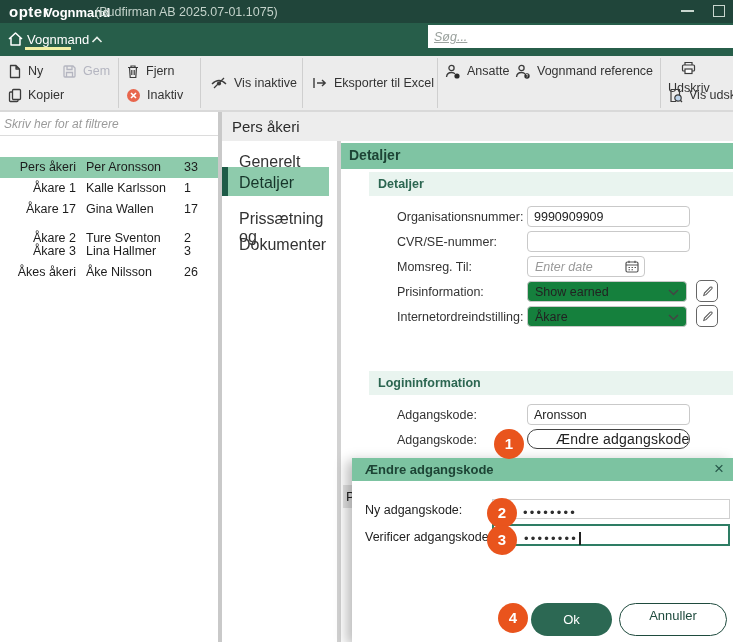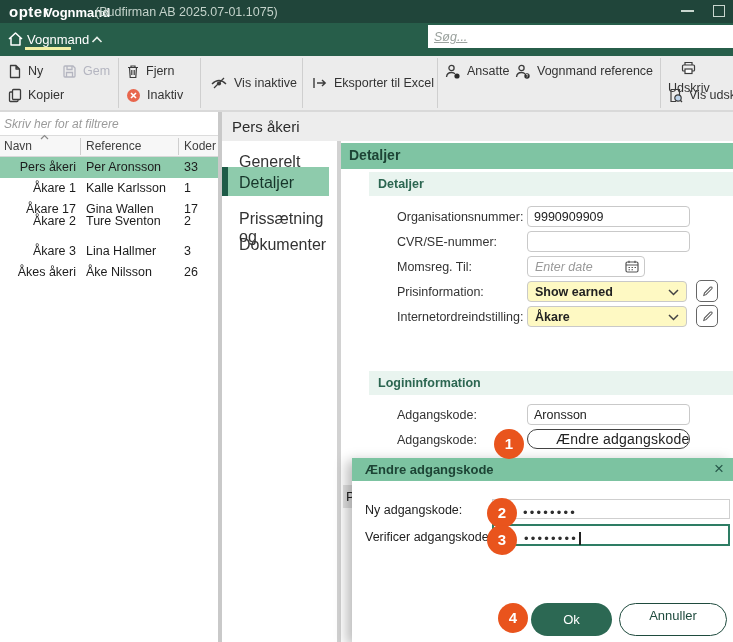--- a/index.html
+++ b/index.html
@@ -60,21 +60,21 @@
   .frow { position:absolute; left:0; width:733px; height:22px; }
   .flabel { position:absolute; left:397px; top:4px; font-size:12.5px; color:#333; }
   .finput { position:absolute; left:527px; top:0; height:21px; border:1px solid #c9c9c9; border-radius:4px; background:#fff;
             font-family:"Liberation Sans",sans-serif; font-size:12.5px; color:#222; padding:0 6px; outline:none; }
   .finput::placeholder { color:#9a9a9a; font-style:italic; }
   .w-text { width:163px; }
   .datebox { position:absolute; left:527px; top:0; width:118px; height:21px; border:1px solid #c9c9c9; border-radius:4px; background:#fff; }
   .datebox .dval { position:absolute; left:7px; top:3px; font-size:12.5px; color:#222; }
   .datebox .dval.ph { color:#9a9a9a; font-style:italic; }
   .datebox .cal { position:absolute; right:5px; top:3px; }
-  .selbox { position:absolute; left:527px; top:0; width:160px; height:21px; border:1px solid #c9c9c9; border-radius:4px; background:#fef9c3;font-weight:bold; }
+  .selbox { position:absolute; left:527px; top:0; width:160px; height:21px; border:1px solid #c9c9c9; border-radius:4px; background:#15803d; }
   .selbox .sval { position:absolute; left:7px; top:3px; font-size:12.5px; color:#222; }
   .selbox .chv { position:absolute; right:7px; top:7px; }
   .editbtn { position:absolute; left:696px; top:-1px; width:22px; height:22px; border:1px solid #666; border-radius:5px; background:#fff; display:flex; align-items:center; justify-content:center; }
   .pwbtn { position:absolute; left:527px; top:0; width:163px; height:20px; border:1px solid #444; border-radius:10px; background:#fff;
            font-size:14px; color:#222; padding:1px 0 0 28px; white-space:nowrap; overflow:hidden; letter-spacing:.2px; }
   .hiddenP { left:343px; top:485px; width:13px; height:23px; background:#e3e3e3; font-size:13.5px; color:#222; padding:4px 0 0 3px; overflow:hidden; }
 
   
   .dialog { left:352px; top:458px; width:381px; height:184px; background:#fff; box-shadow:-5px 3px 12px rgba(0,0,0,.28); }
   .dhead { position:absolute; left:0; top:0; width:381px; height:23px; background:#7cc3a1; }
@@ -243,48 +243,36 @@
             <path d="M3 1.5 H11.5 V8 M3 1.5 V13.5 H8" fill="none" stroke="#3c3c3c" stroke-width="1.2"></path>
             <circle cx="10" cy="10" r="3.2" fill="#bcd3ea" stroke="#3c3c3c" stroke-width="1.2"></circle>
             <path d="M12.3 12.3 L14 14" stroke="#3c3c3c" stroke-width="1.3"></path>
           </svg>
         </span>
       <span>Vis udsk</span>
     </div>
   </div>
 
   <input class="abs filter" placeholder="Skriv her for at filtrere" style="">
-  <div class="abs lhead">
-    <span class="c1">Navn</span>
-    <span class="abs" style="left:40px; top:-2px;">
-      <svg width="9" height="6" viewBox="0 0 9 6">
-          <path d="M1 5 L4.5 1.5 L8 5" fill="none" stroke="#8a8a8a" stroke-width="1.2"></path>
-        </svg>
-    </span>
-    <span class="c2">Reference</span>
-    <span class="c3">Koder</span>
-    <div class="colline" style="left:80px;"></div>
-    <div class="colline" style="left:178px;"></div>
-  </div>
   <div class="lrow sel" style="top:157px;">
     <span class="navn">Pers åkeri</span>
     <span class="ref">Per Aronsson</span>
     <span class="kod">33</span>
   </div>
   <div class="lrow" style="top:178px;">
     <span class="navn">Åkare 1</span>
     <span class="ref">Kalle Karlsson</span>
     <span class="kod">1</span>
   </div>
   <div class="lrow" style="top:199px;">
     <span class="navn">Åkare 17</span>
     <span class="ref">Gina Wallen</span>
     <span class="kod">17</span>
   </div>
-  <div class="lrow" style="top:211px;">
+  <div class="lrow" style="top:228px;">
     <span class="navn">Åkare 2</span>
     <span class="ref">Ture Sventon</span>
     <span class="kod">2</span>
   </div>
   <div class="lrow" style="top:241px;">
     <span class="navn">Åkare 3</span>
     <span class="ref">Lina Hallmer</span>
     <span class="kod">3</span>
   </div>
   <div class="lrow" style="top:262px;">

